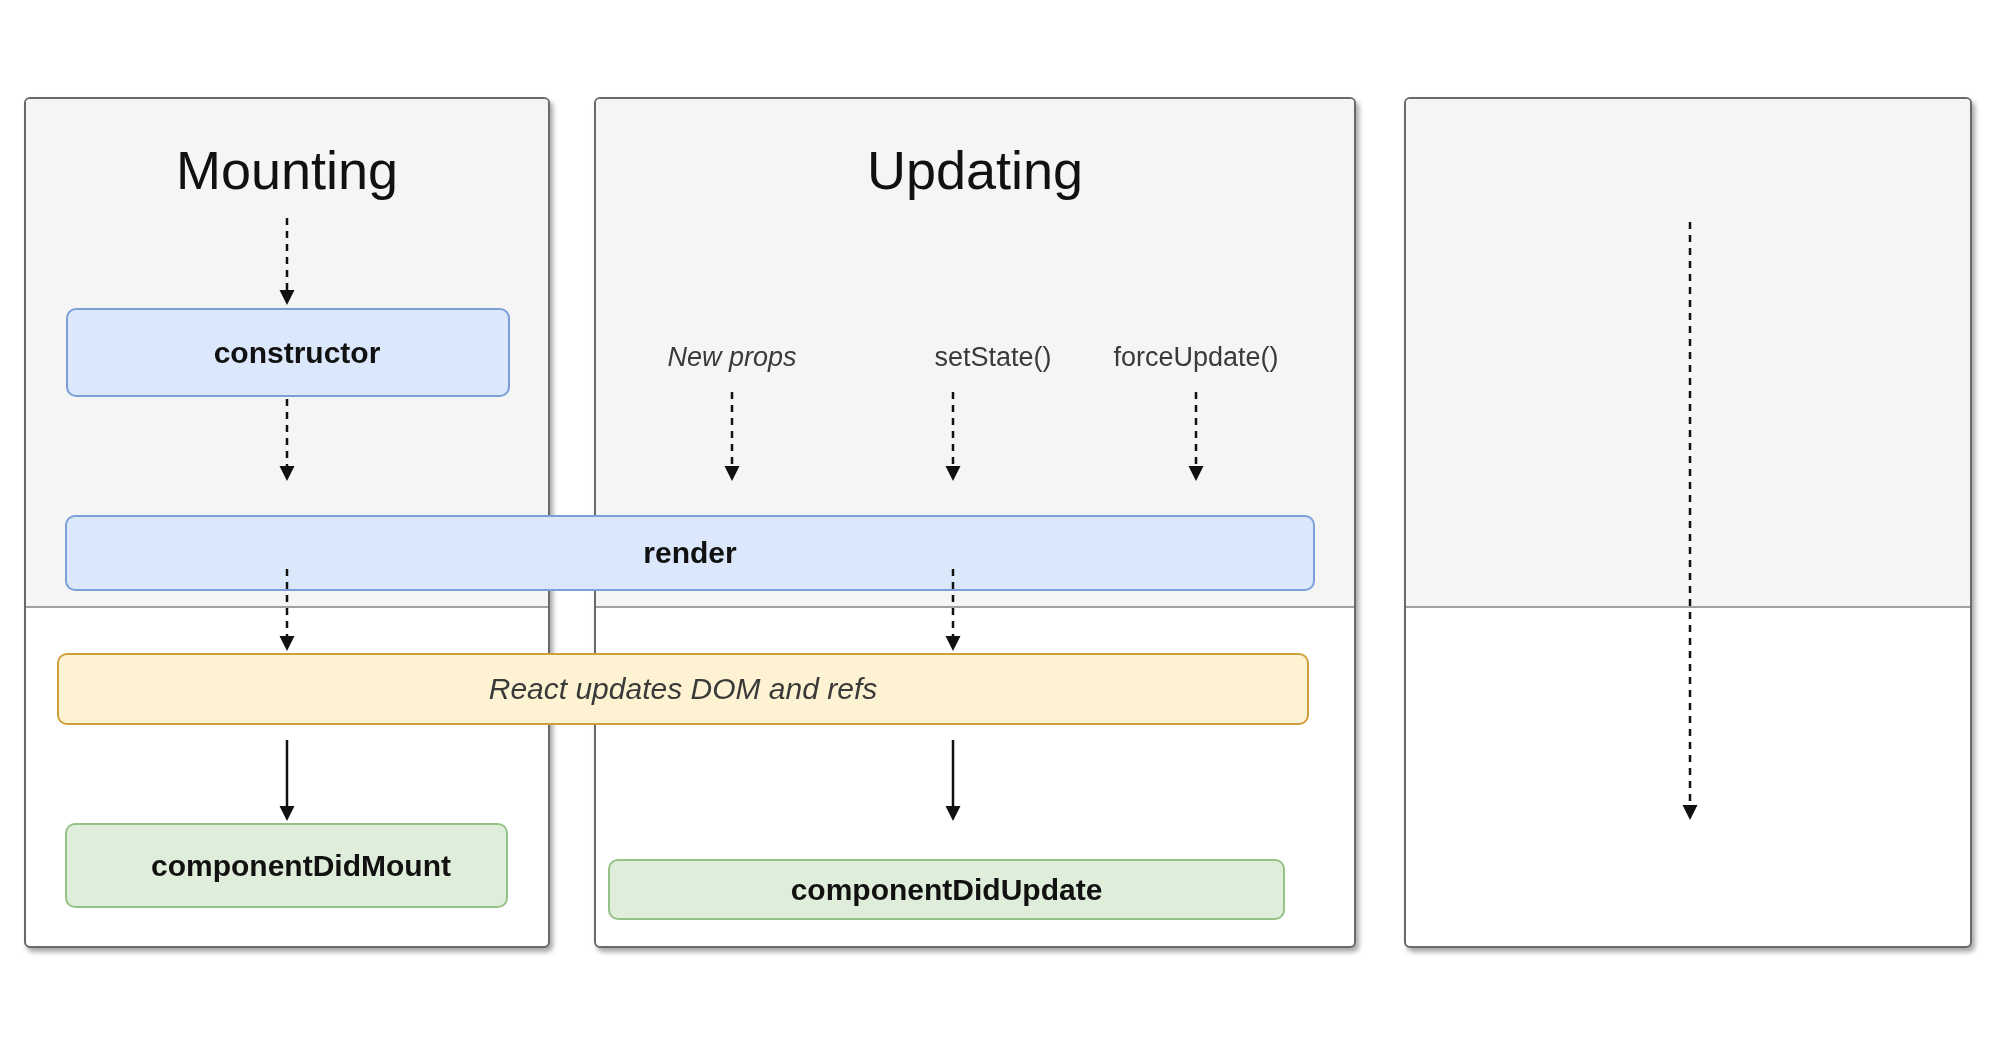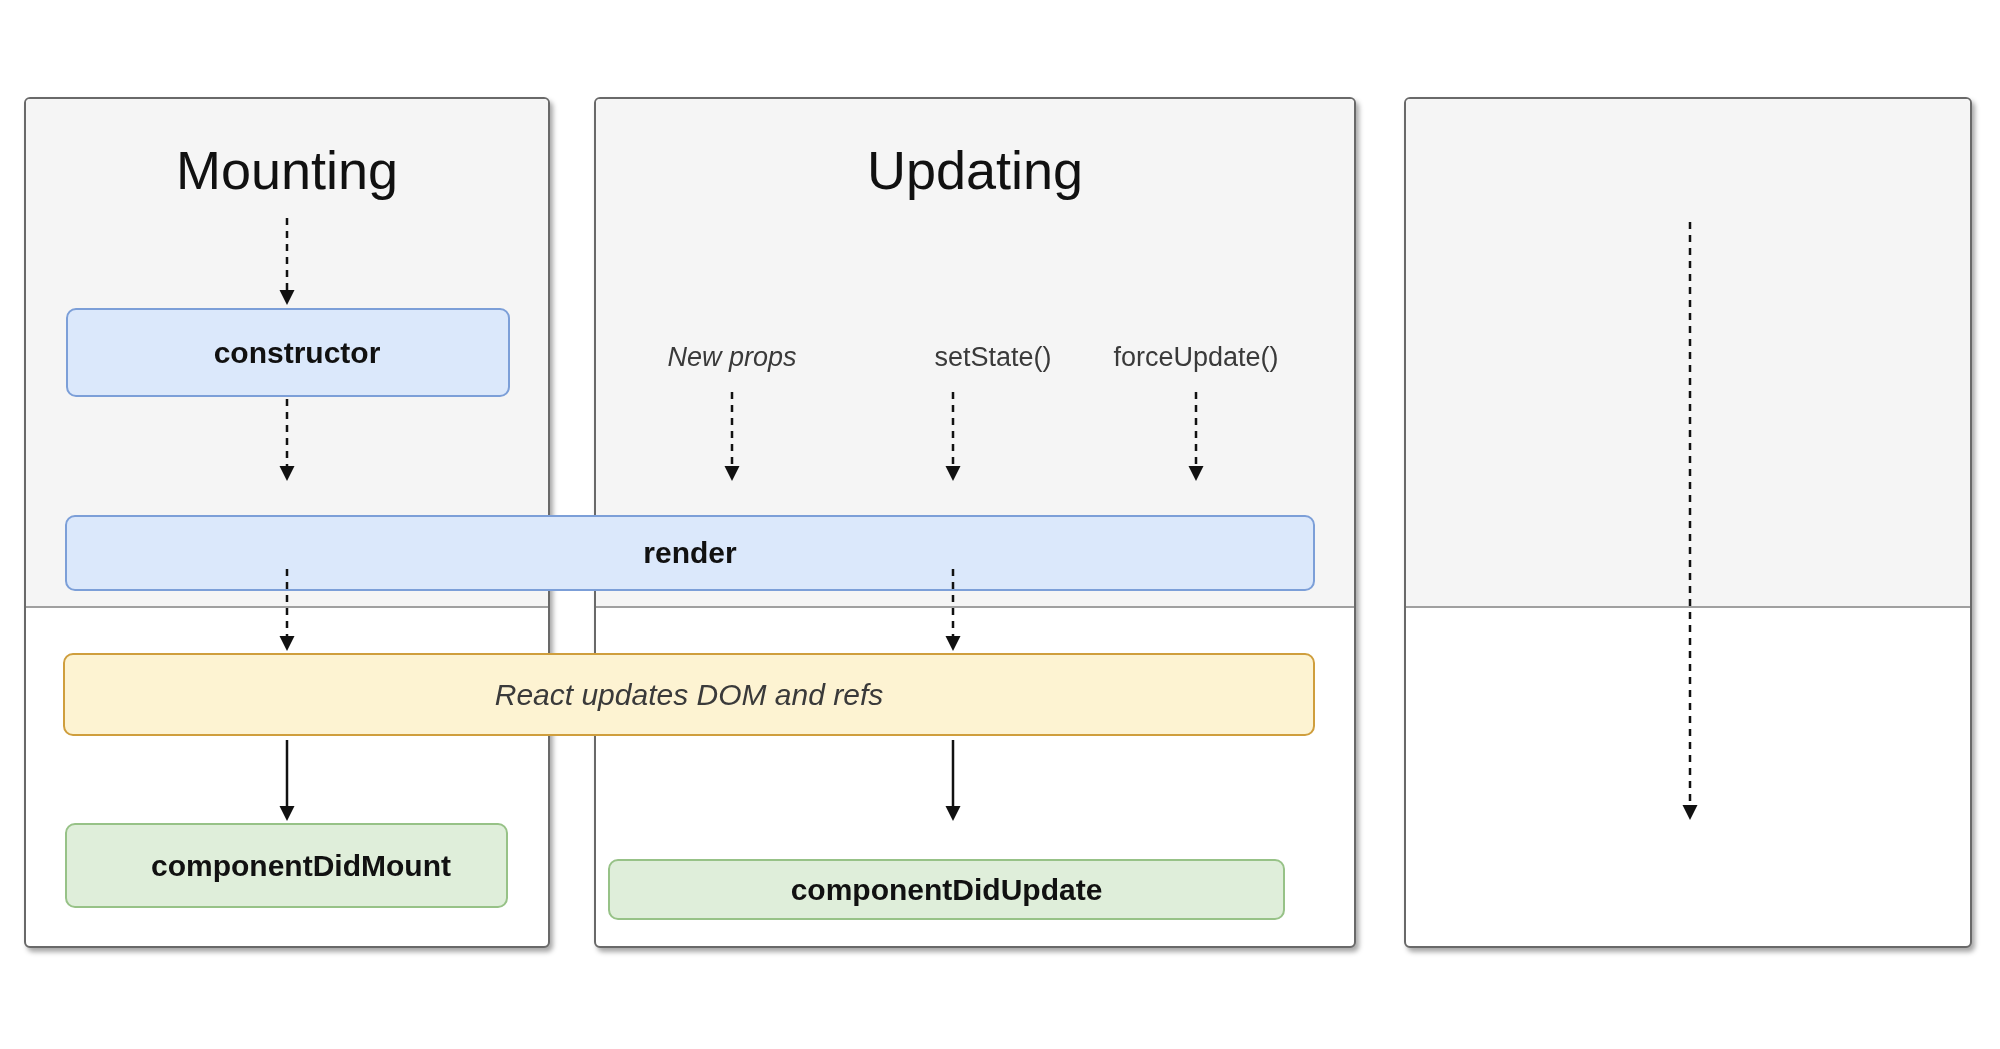--- a/index.html
+++ b/index.html
@@ -75,21 +75,21 @@
   }
   .box-green {
     background: var(--green-fill, #dfeeda);
     border: 2px solid var(--green-border, #97c287);
     font-weight: 700;
     color: var(--text-dark, #111111);
   }
 
   .box-constructor  { left: 66px;   top: 308px; width: 444px;  height: 89px; padding-left: 18px; }
   .box-render       { left: 65px;   top: 483px; width: 1250px; height: 76px; margin-top: 32px; }
-  .box-react-updates{ left: 63px;   top: 653px; width: 1252px; height: 83px; }
+  .box-react-updates{ left: 57px;   top: 653px; width: 1252px; height: 72px; }
   .box-did-mount    { left: 65px;   top: 823px; width: 443px;  height: 85px; padding-left: 29px; }
   .box-did-update   { left: 608px;  top: 823px; width: 677px;  height: 61px; margin-top: 36px; }
   .box-will-unmount { left: 1443px; top: 823px; width: 494px;  height: 85px; }
 
   
   .trigger-label {
     position: absolute;
     top: 339px;
     width: 260px;
     text-align: center;

